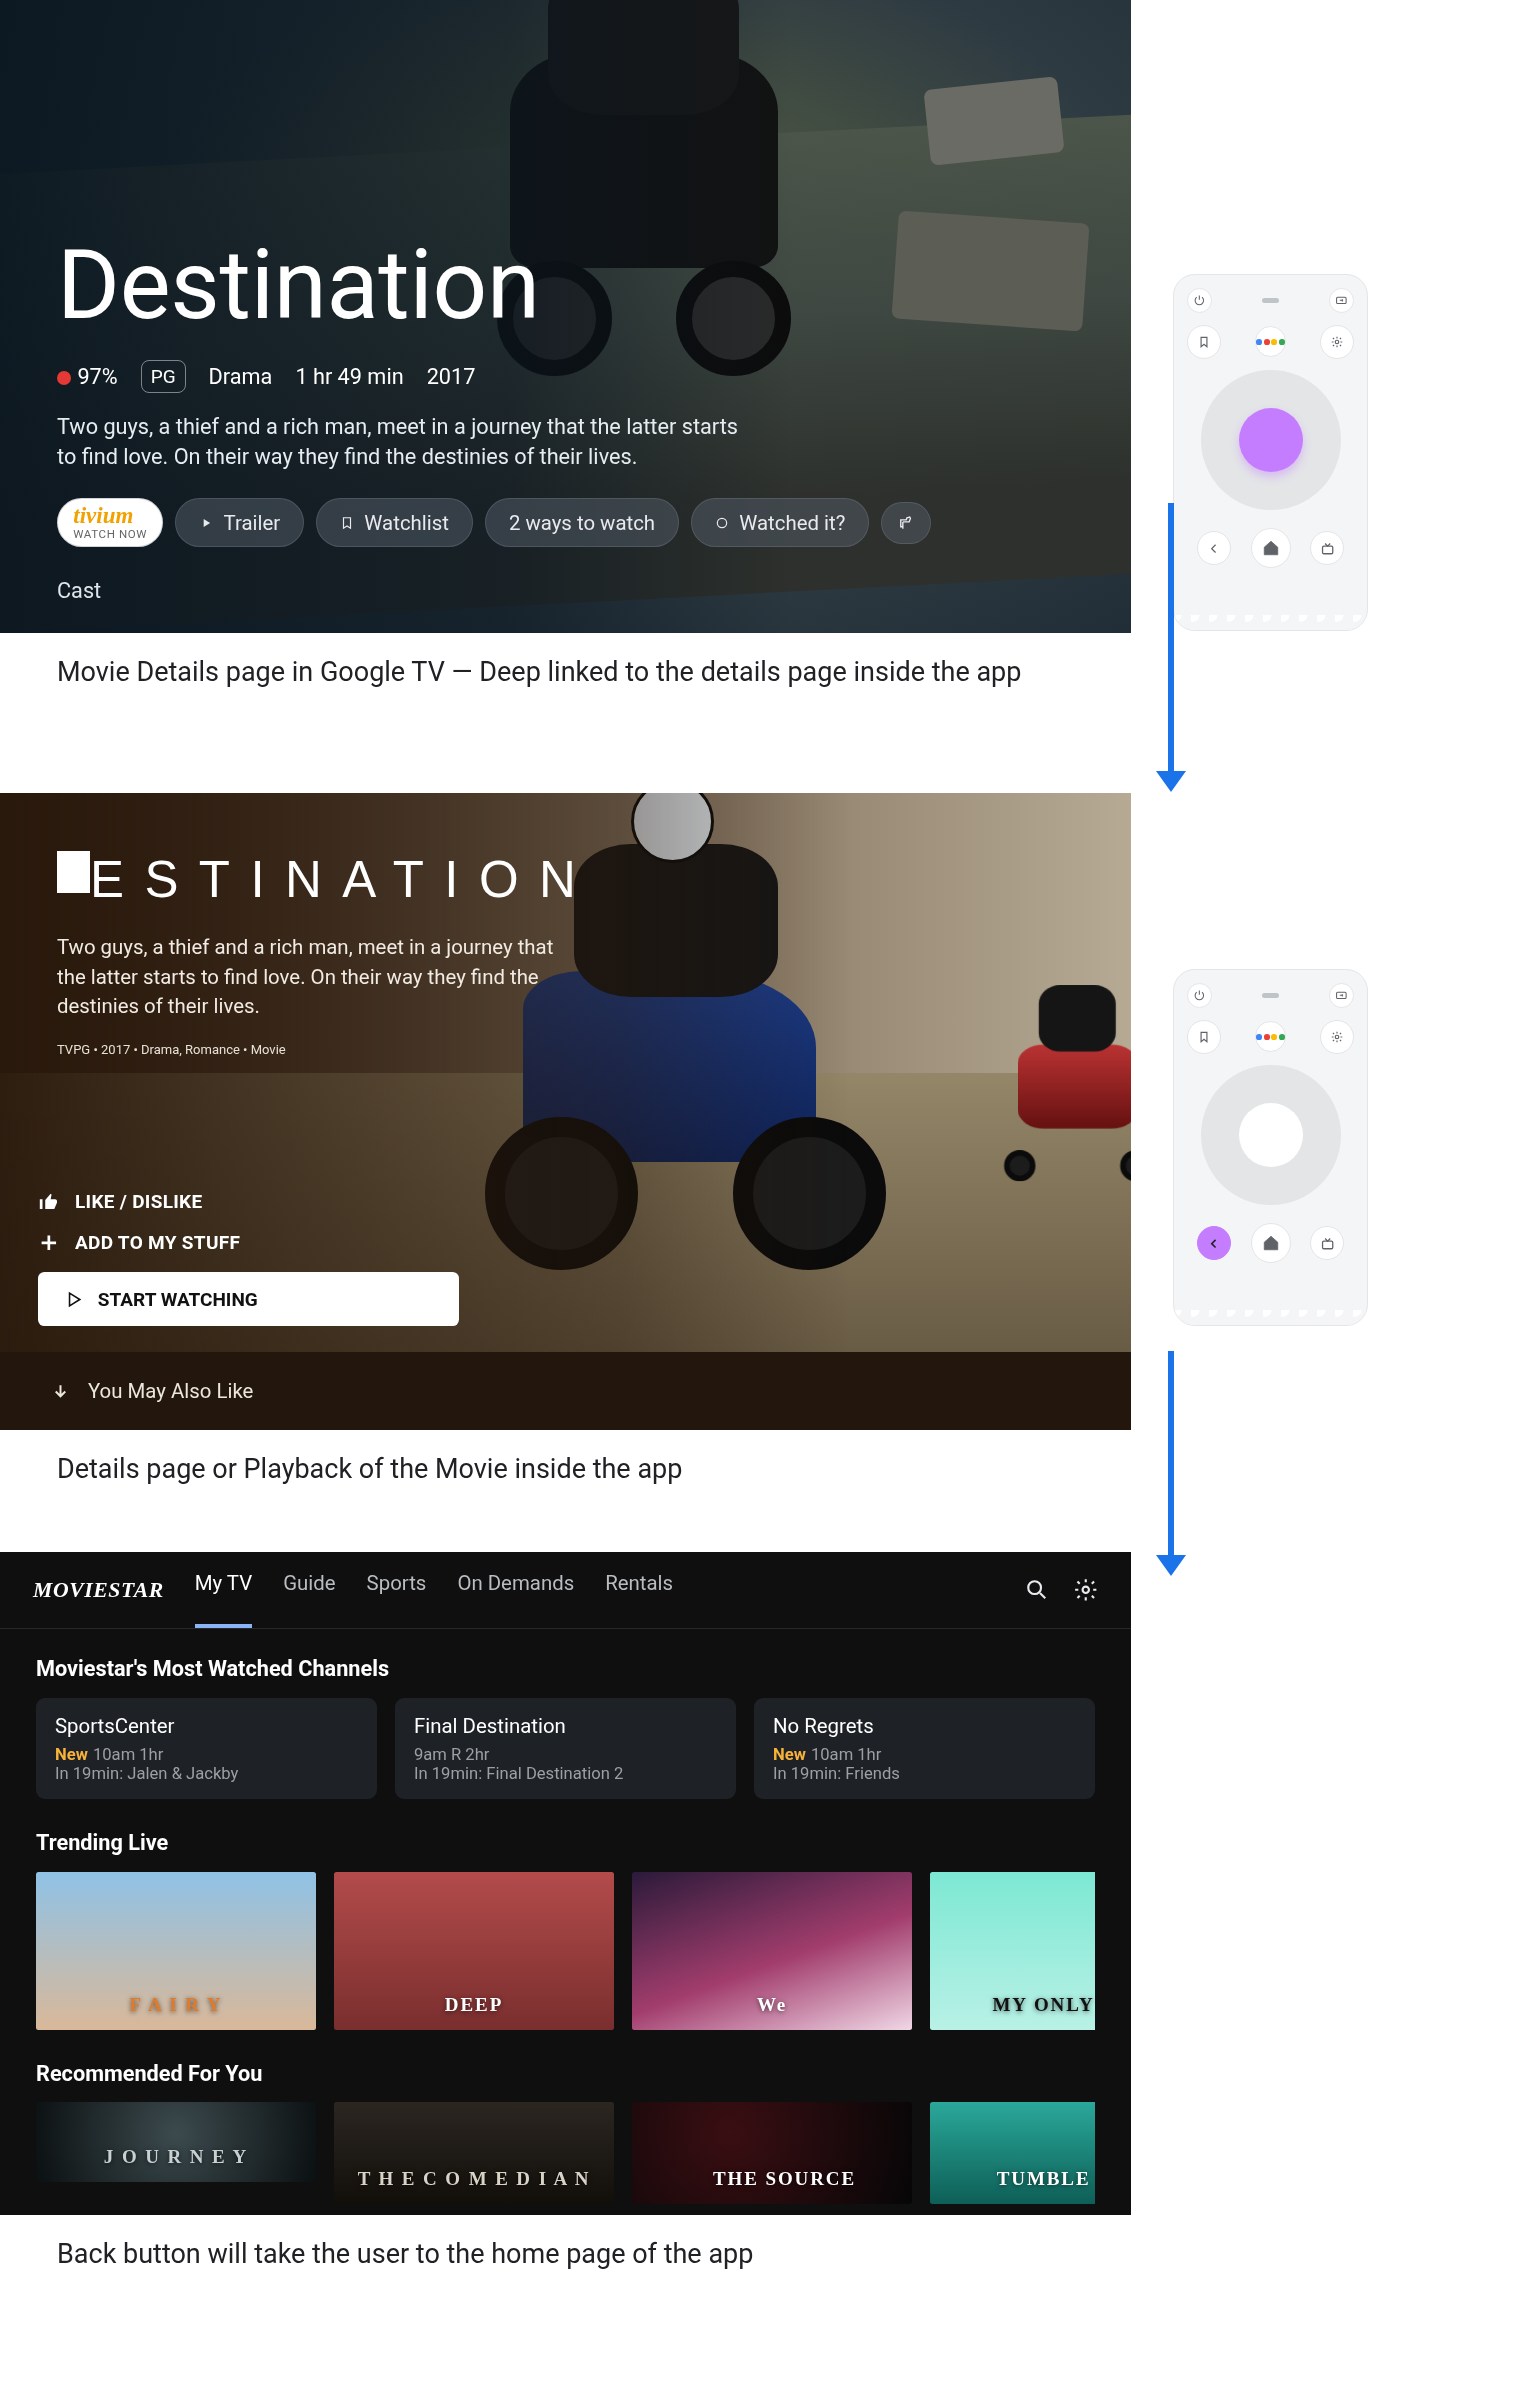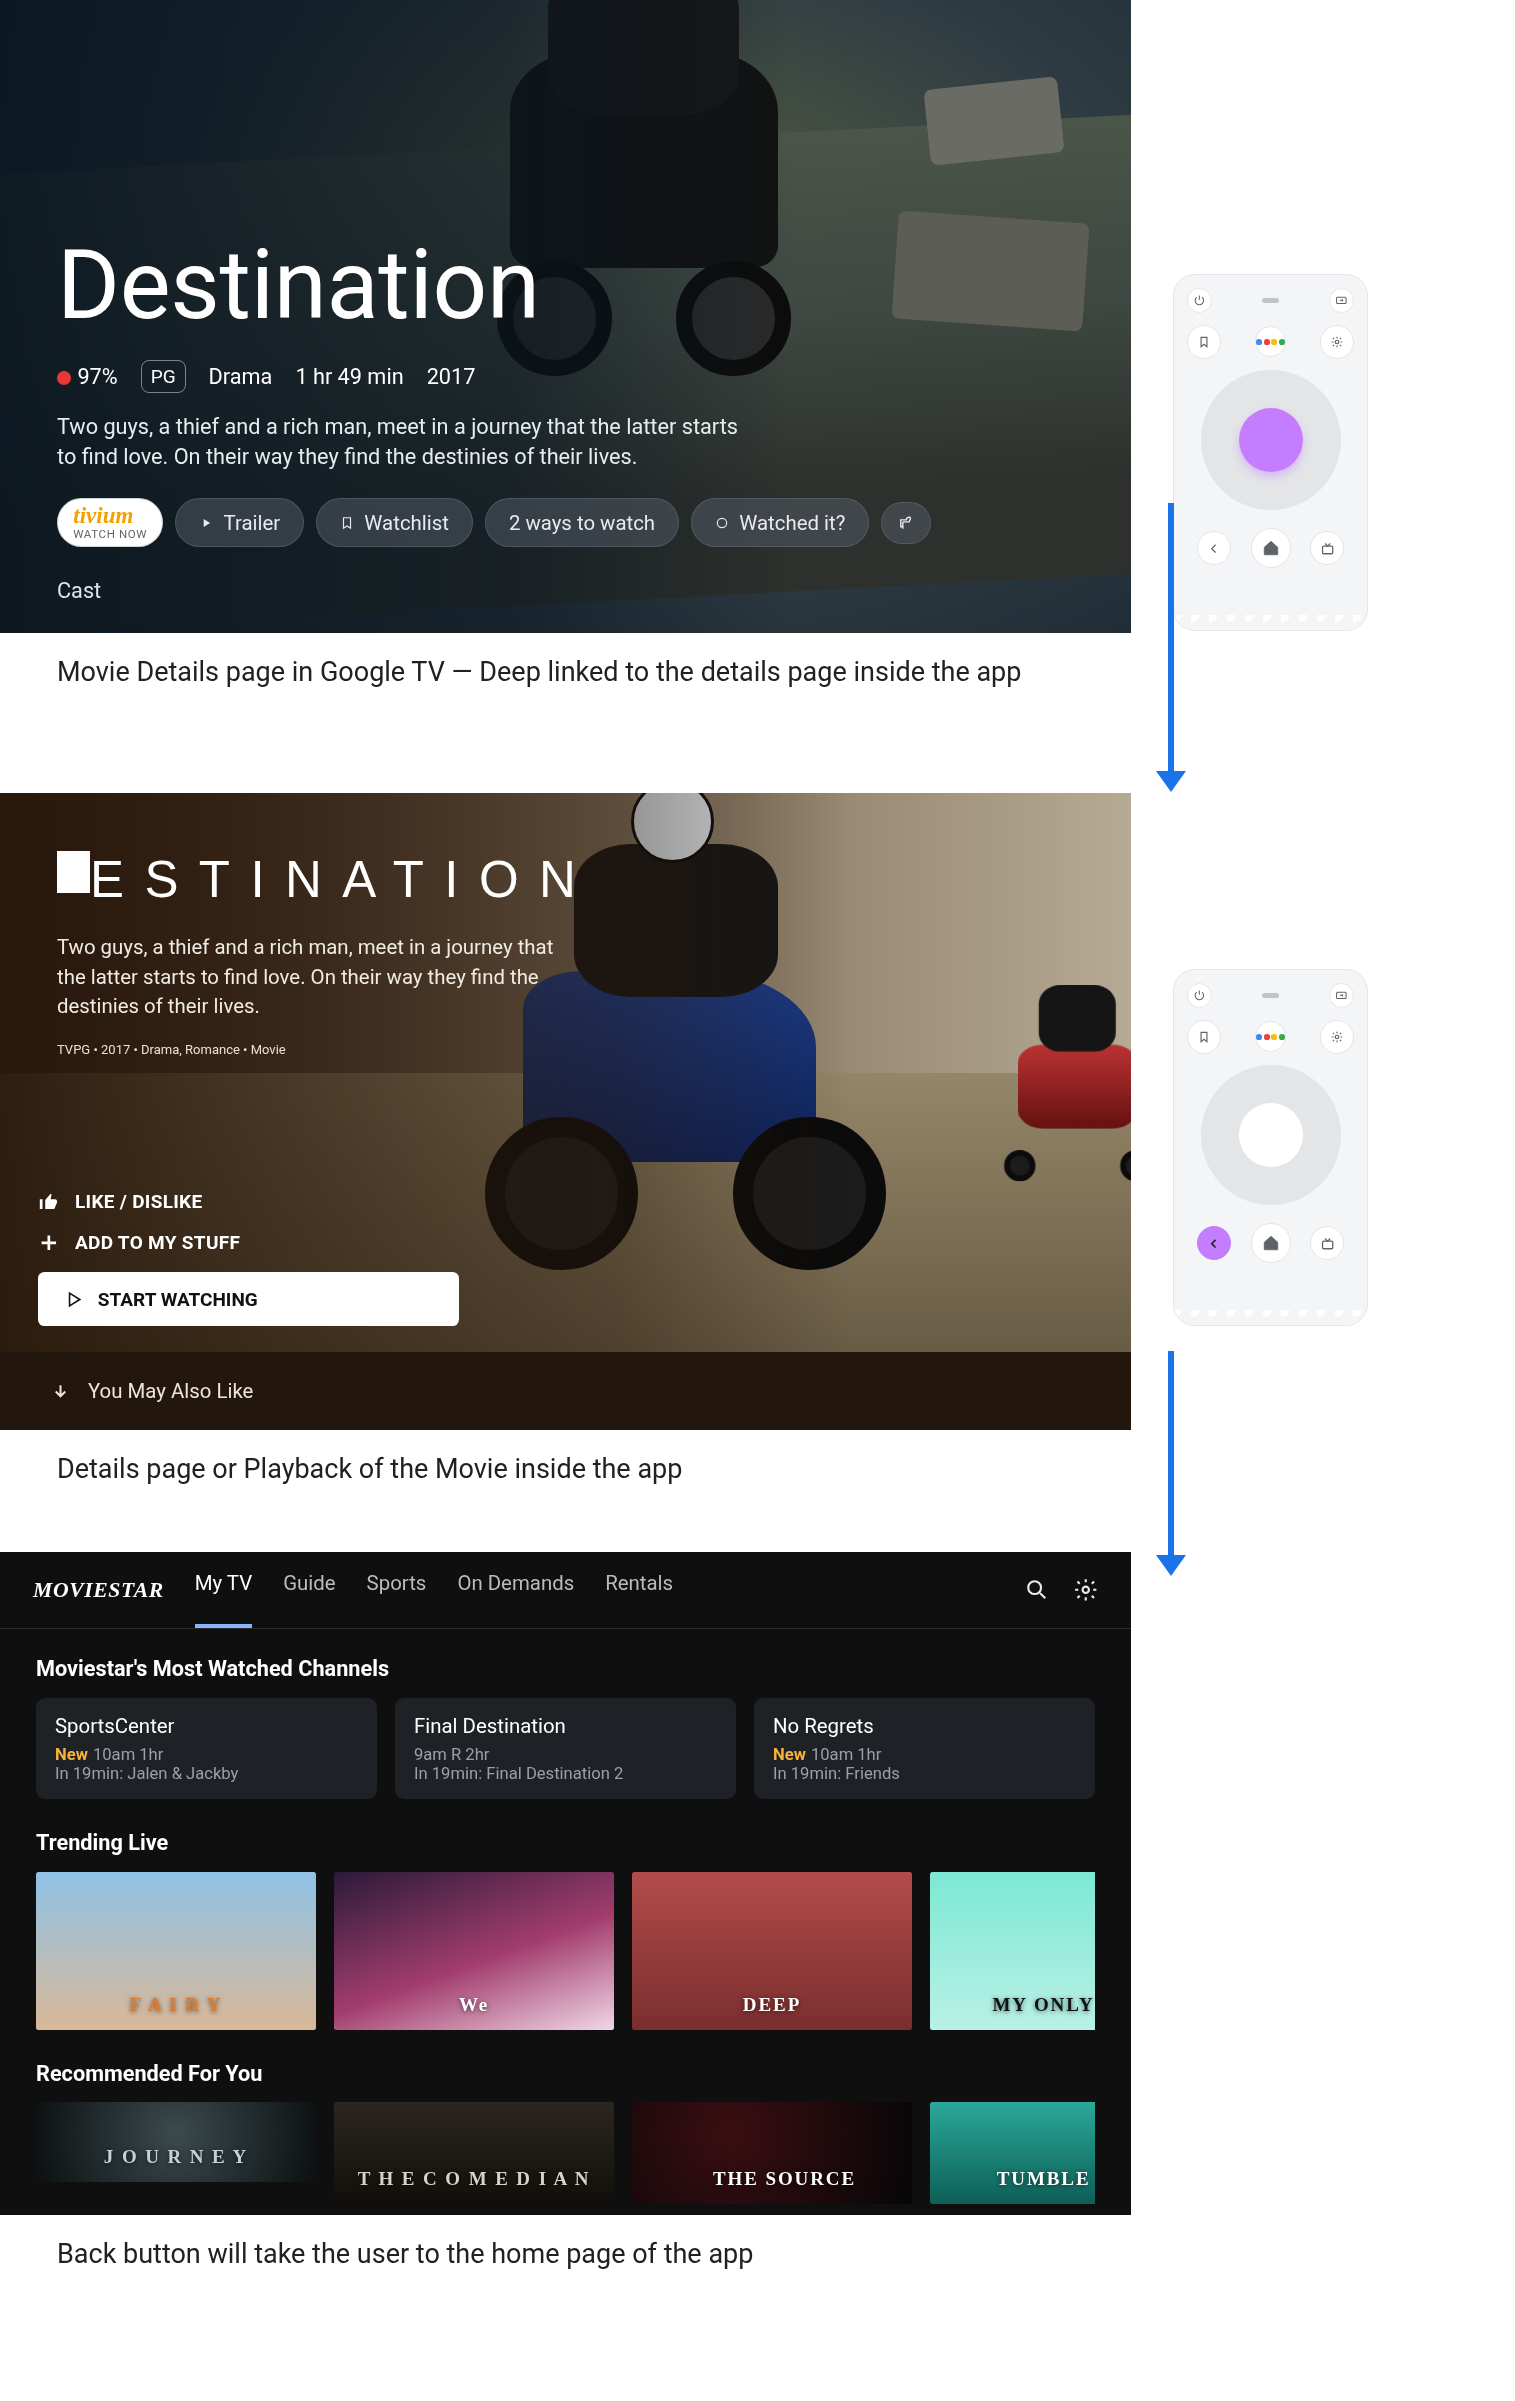--- a/index.html
+++ b/index.html
@@ -291,25 +291,25 @@
               <div class="s"><span class="newtag">New</span>10am 1hr</div>
               <div class="s">In 19min: Friends</div>
             </div>
           </div>
 
     <h3 class="sec-h" style="margin-top:31px">Trending Live</h3>
     <div class="row" id="trending">
             <div class="thumb" style="background: linear-gradient(rgb(143, 194, 230), rgb(217, 184, 153));">
               <div class="tlabel" style="color: rgb(224, 123, 44);">F A I R Y</div>
             </div>
+            <div class="thumb" style="background: linear-gradient(rgb(179, 75, 75), rgb(122, 46, 46));">
+              <div class="tlabel" style="color: rgb(255, 255, 255);">DEEP</div>
+            </div>
             <div class="thumb" style="background: linear-gradient(160deg, rgb(43, 26, 58), rgb(162, 61, 109) 55%, rgb(240, 215, 230));">
               <div class="tlabel" style="color: rgb(255, 255, 255);">We</div>
-            </div>
-            <div class="thumb" style="background: linear-gradient(rgb(179, 75, 75), rgb(122, 46, 46));">
-              <div class="tlabel" style="color: rgb(255, 255, 255);">DEEP</div>
             </div>
             <div class="thumb" style="background: linear-gradient(rgb(124, 232, 211), rgb(185, 241, 230));">
               <div class="tlabel" style="color: rgb(17, 17, 17);">MY ONLY ONE</div>
             </div>
           </div>
 
     <h3 class="sec-h" style="margin-top:31px">Recommended For You</h3>
     <div class="row" id="recs" style="height:102px">
             <div class="thumb" style="background: radial-gradient(circle at 50% 40%, rgb(60, 74, 78), rgb(11, 16, 17)); height: 80px;">
               <div class="tlabel" style="color: rgb(200, 208, 210);">J O U R N E Y</div>

